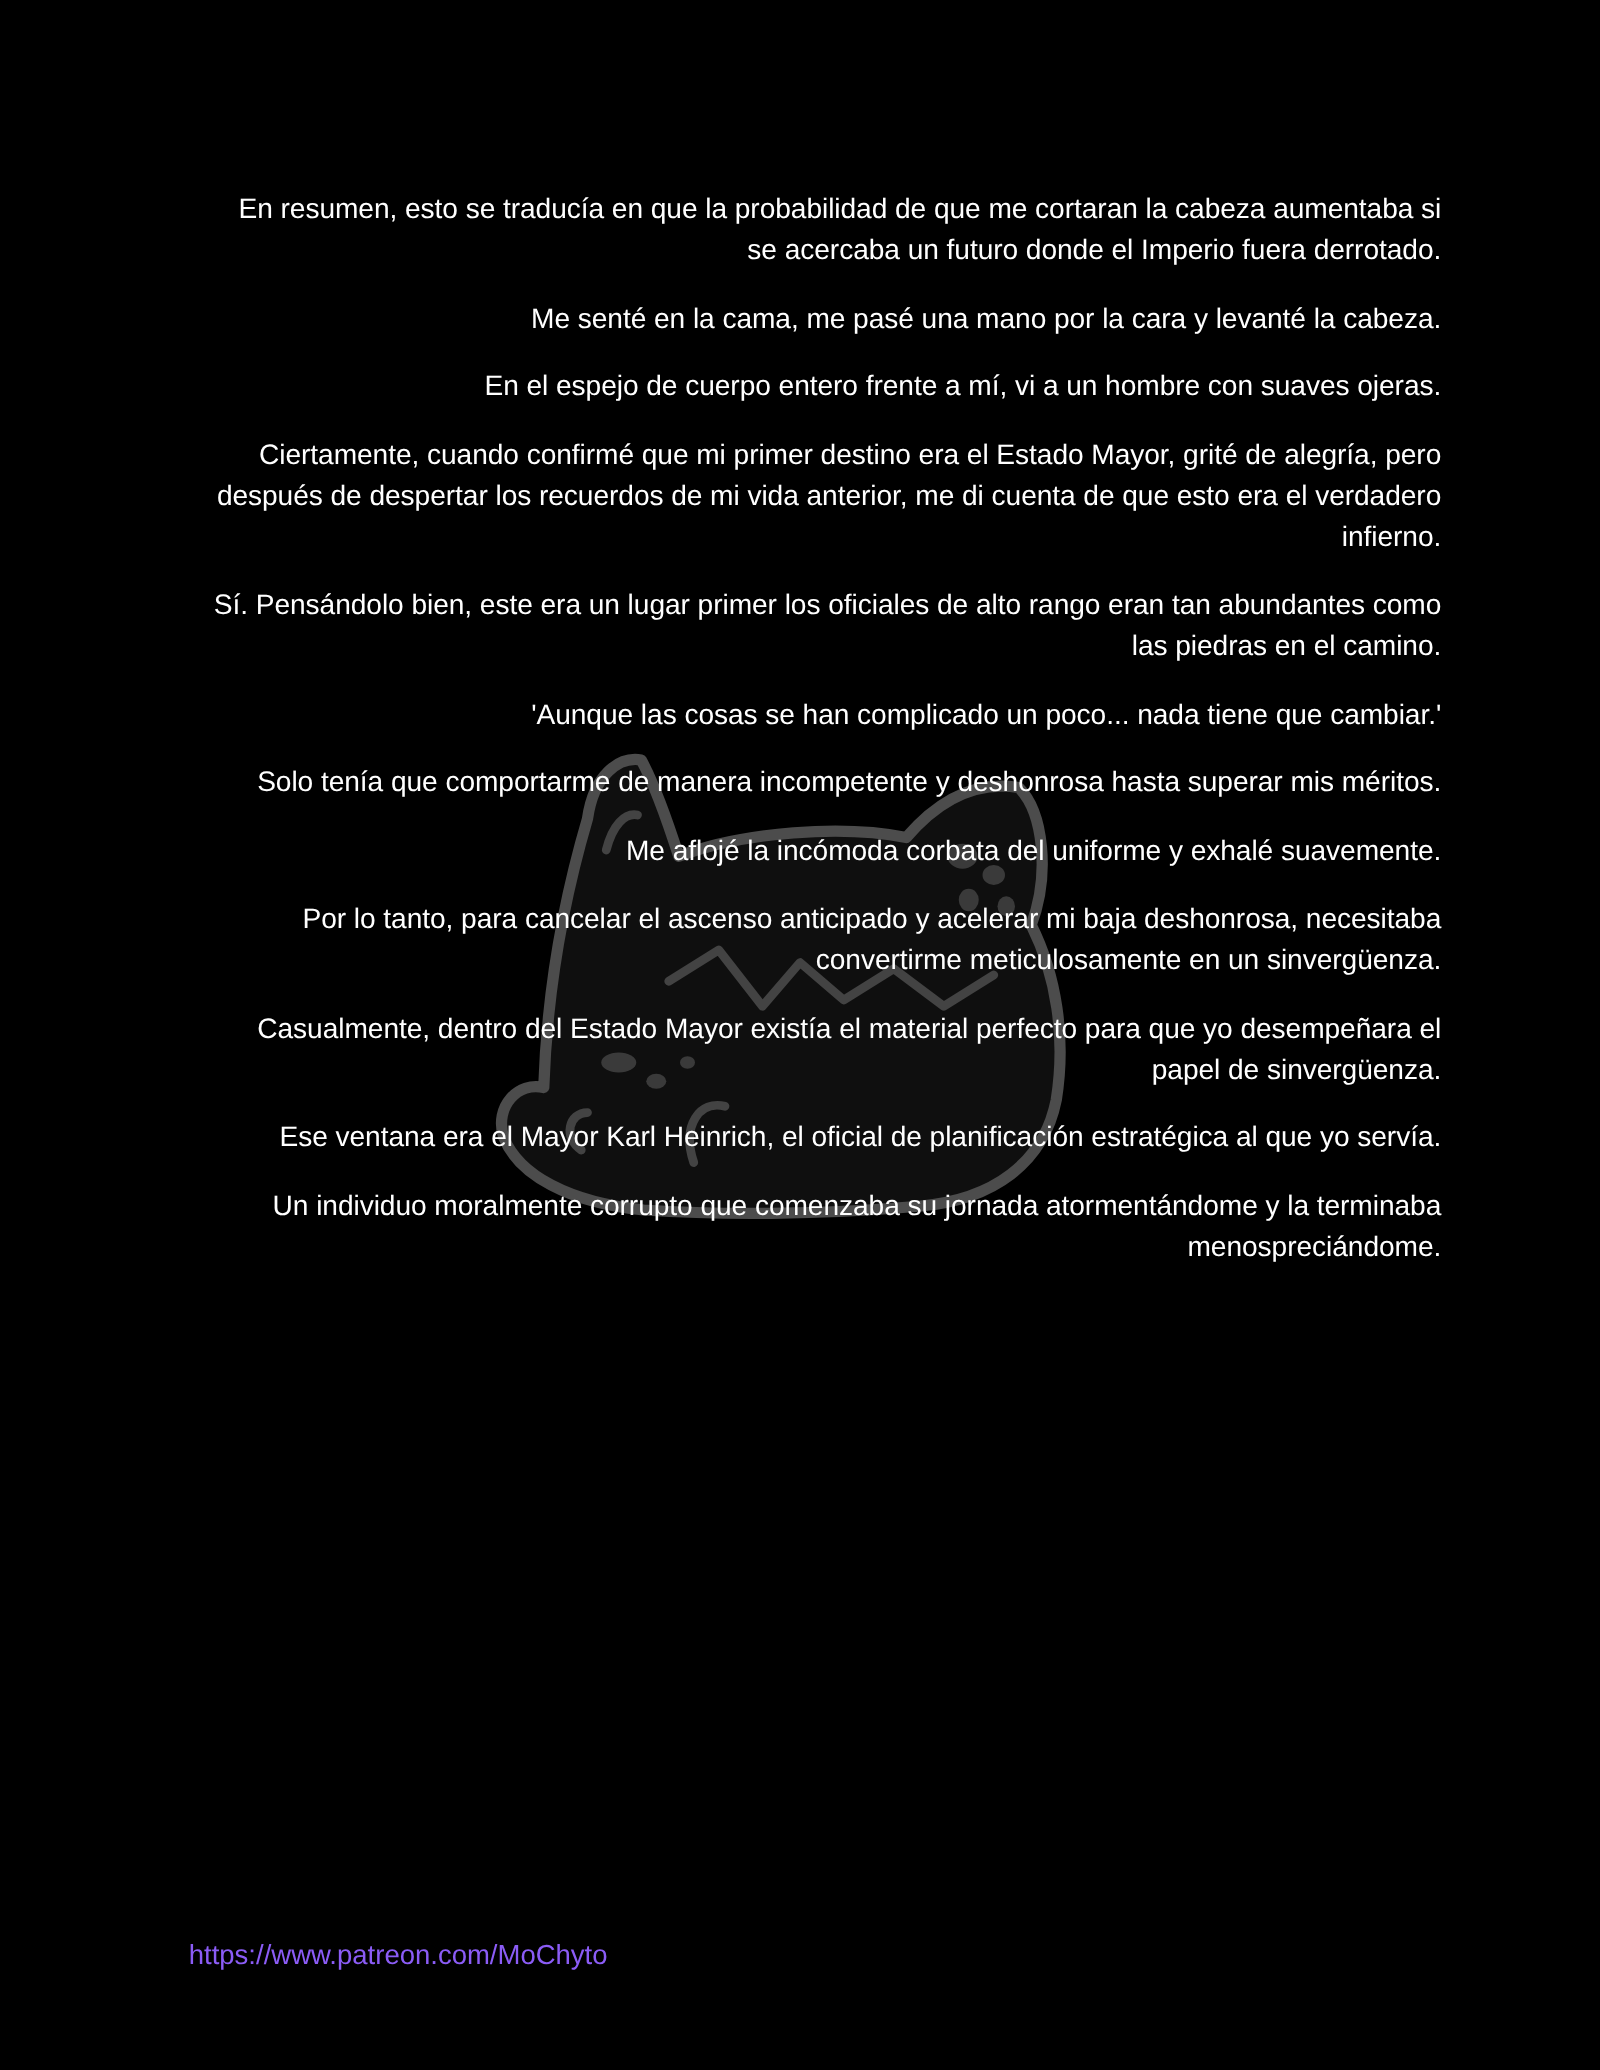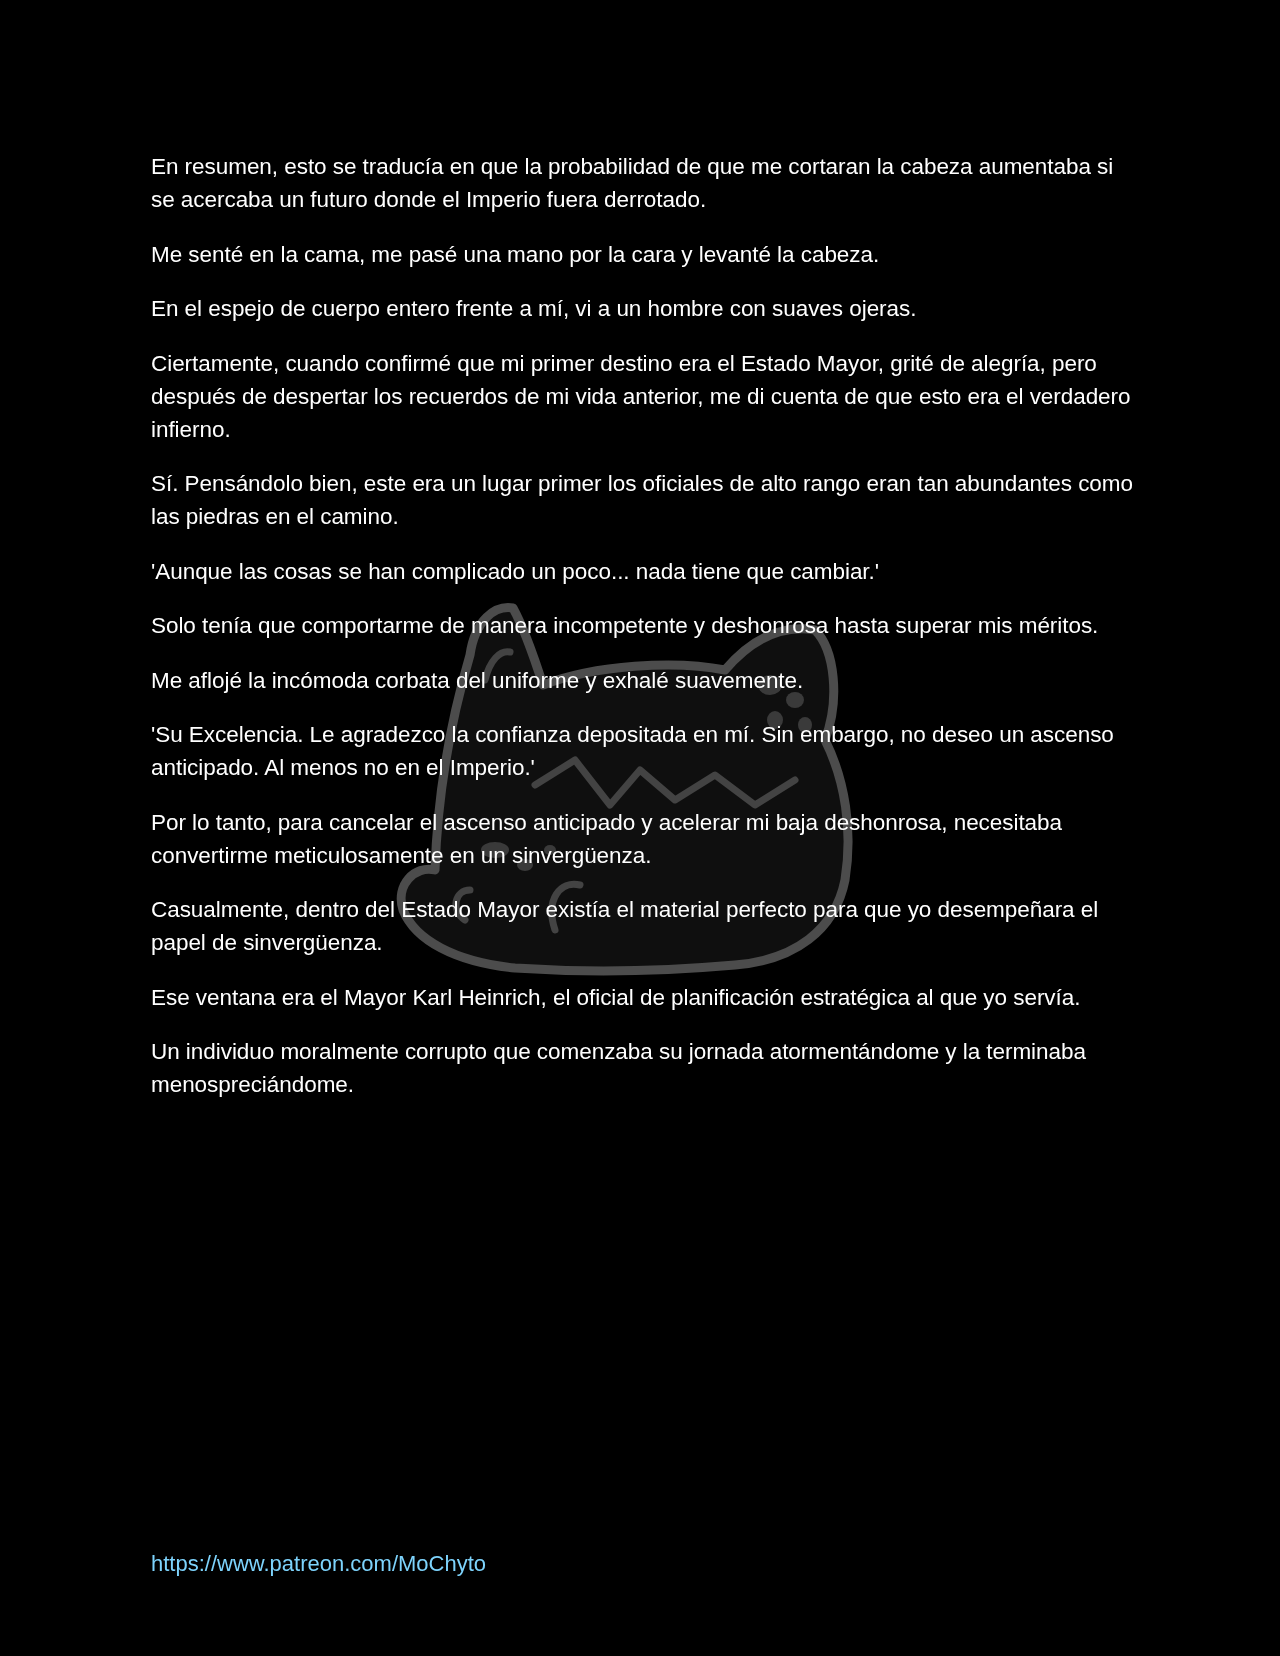--- a/index.html
+++ b/index.html
@@ -5,29 +5,29 @@
   html, body { margin: 0; padding: 0; background: #000000; }
   body {
     width: 1280px; height: 1656px; position: relative; overflow: hidden;
     font-family: "Liberation Sans", sans-serif; color: #ffffff;
   }
   .watermark {
     position: absolute; left: 375px; top: 590px; width: 520px; height: 420px;
     pointer-events: none; opacity: 0.55;
   }
   .content {
-    position: absolute; left: 151px; top: 150px; width: 990px;
+    position: absolute; left: 163px; top: 150px; width: 990px; text-align: right;
   }
   .para {
     font-size: 22.5px; line-height: 33px; margin: 0 0 21.5px 0;
     position: relative; z-index: 2; letter-spacing: -0.05px;
   }
   .footer-link {
     position: absolute; left: 151px; top: 1549px;
-    font-size: 22px; line-height: 30px; color: #7dd3fc; text-decoration: none;
+    font-size: 22px; line-height: 30px; color: #8b5cf6; text-decoration: none;
     z-index: 2;
   }
 </style>
 </head>
 <body>
 
 <svg class="watermark" viewBox="0 0 520 420" xmlns="http://www.w3.org/2000/svg">
   <g fill="#1c1c1c" stroke="#8a8a8a" stroke-width="9" stroke-linejoin="round" stroke-linecap="round">
     <path d="M95,65 C100,30 120,15 138,18 C150,40 160,70 168,95 C220,75 300,70 350,80 C380,45 410,35 440,40 C460,60 465,110 450,150 C470,190 478,240 470,290 C460,340 420,370 360,375 C280,382 200,382 140,378 C80,372 40,350 28,320 C20,295 40,275 60,280 C62,220 70,150 95,65 Z"></path>
   </g>
@@ -50,20 +50,19 @@
 
 <main class="content">
   <p class="para">En resumen, esto se traducía en que la probabilidad de que me cortaran la cabeza aumentaba si se acercaba un futuro donde el Imperio fuera derrotado.</p>
   <p class="para">Me senté en la cama, me pasé una mano por la cara y levanté la cabeza.</p>
   <p class="para">En el espejo de cuerpo entero frente a mí, vi a un hombre con suaves ojeras.</p>
   <p class="para">Ciertamente, cuando confirmé que mi primer destino era el Estado Mayor, grité de alegría, pero después de despertar los recuerdos de mi vida anterior, me di cuenta de que esto era el verdadero infierno.</p>
   <p class="para">Sí. Pensándolo bien, este era un lugar primer los oficiales de alto rango eran tan abundantes como las piedras en el camino.</p>
   <p class="para">'Aunque las cosas se han complicado un poco... nada tiene que cambiar.'</p>
   <p class="para">Solo tenía que comportarme de manera incompetente y deshonrosa hasta superar mis méritos.</p>
   <p class="para">Me aflojé la incómoda corbata del uniforme y exhalé suavemente.</p>
-  <p class="para">'Su Excelencia. Le agradezco la confianza depositada en mí. Sin embargo, no deseo un ascenso anticipado. Al menos no en el Imperio.'</p>
   <p class="para">Por lo tanto, para cancelar el ascenso anticipado y acelerar mi baja deshonrosa, necesitaba convertirme meticulosamente en un sinvergüenza.</p>
   <p class="para">Casualmente, dentro del Estado Mayor existía el material perfecto para que yo desempeñara el papel de sinvergüenza.</p>
   <p class="para">Ese ventana era el Mayor Karl Heinrich, el oficial de planificación estratégica al que yo servía.</p>
   <p class="para">Un individuo moralmente corrupto que comenzaba su jornada atormentándome y la terminaba menospreciándome.</p>
 </main>
 
 <a class="footer-link">https://www.patreon.com/MoChyto</a>
 
 </body></html>

